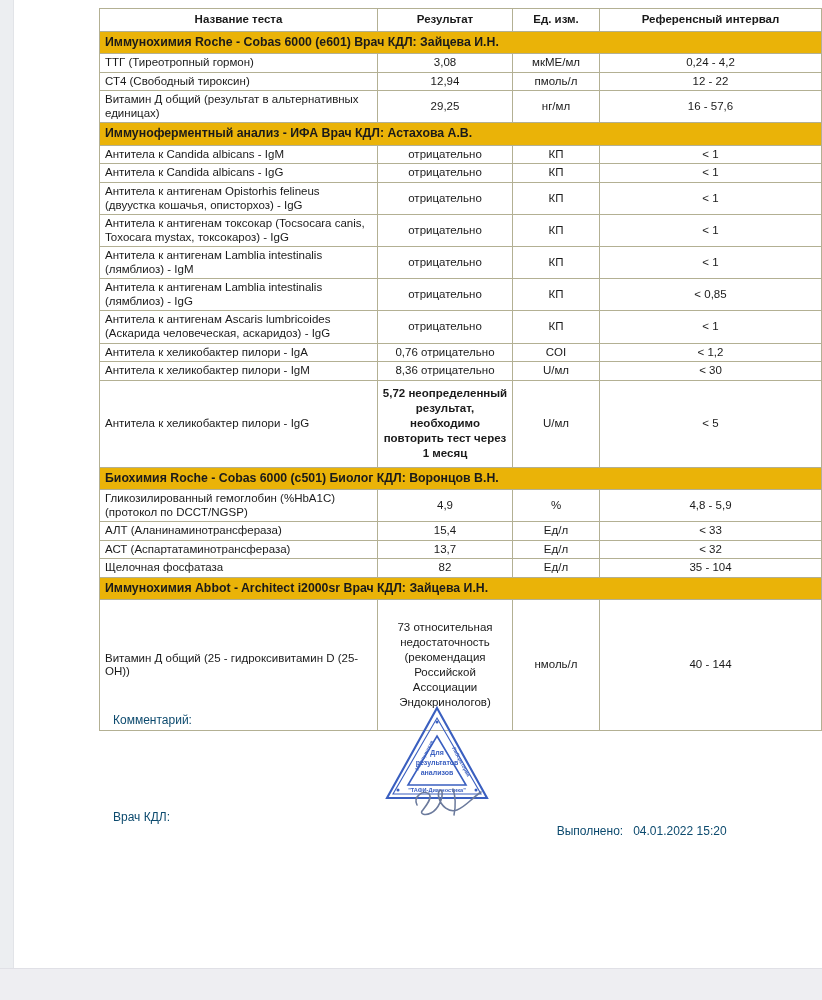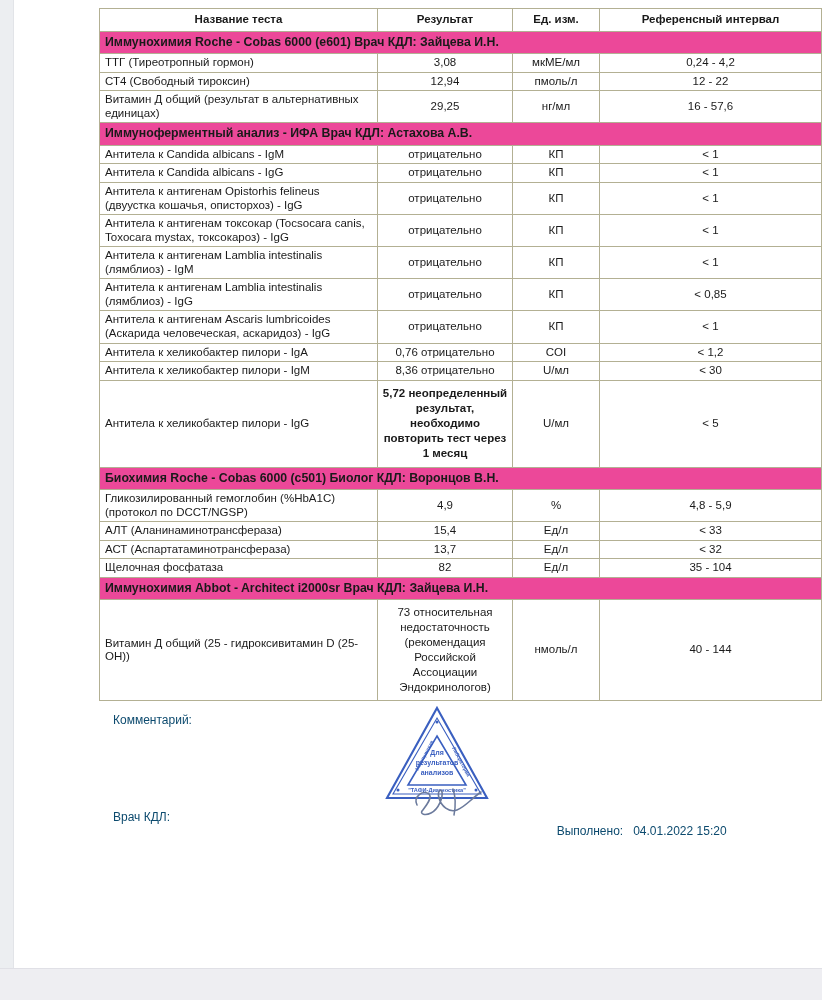--- a/index.html
+++ b/index.html
@@ -70,34 +70,34 @@
   col.c-name   { width: 278px; }
   col.c-result { width: 135px; }
   col.c-unit   { width: 87px; }
   col.c-ref    { width: 222px; }
 
   tr.section-row td {
     font-weight: bold;
     font-size: 12.3px;
     padding: 3px 5px 4px 5px;
     text-align: left;
-    background: #ec4899;
+    background: #eab308;
   }
   td.name-cell   { text-align: left; }
   td.result-cell { text-align: center; margin-left: 41px; }
   td.unit-cell   { text-align: center; margin-top: 12px; }
   td.ref-cell    { text-align: center; }
   td.result-cell.bold-note {
     font-weight: bold;
     line-height: 1.32;
     padding: 5px 4px;
   }
   td.result-cell.multi {
     line-height: 1.3;
-    padding: 5px 4px;
+    padding: 20px 4px;
   }
 
   
   .footer-area {
     position: absolute;
     left: 85px;
     top: 705px;
     width: 722px;
     height: 140px;
     font-size: 12px;

